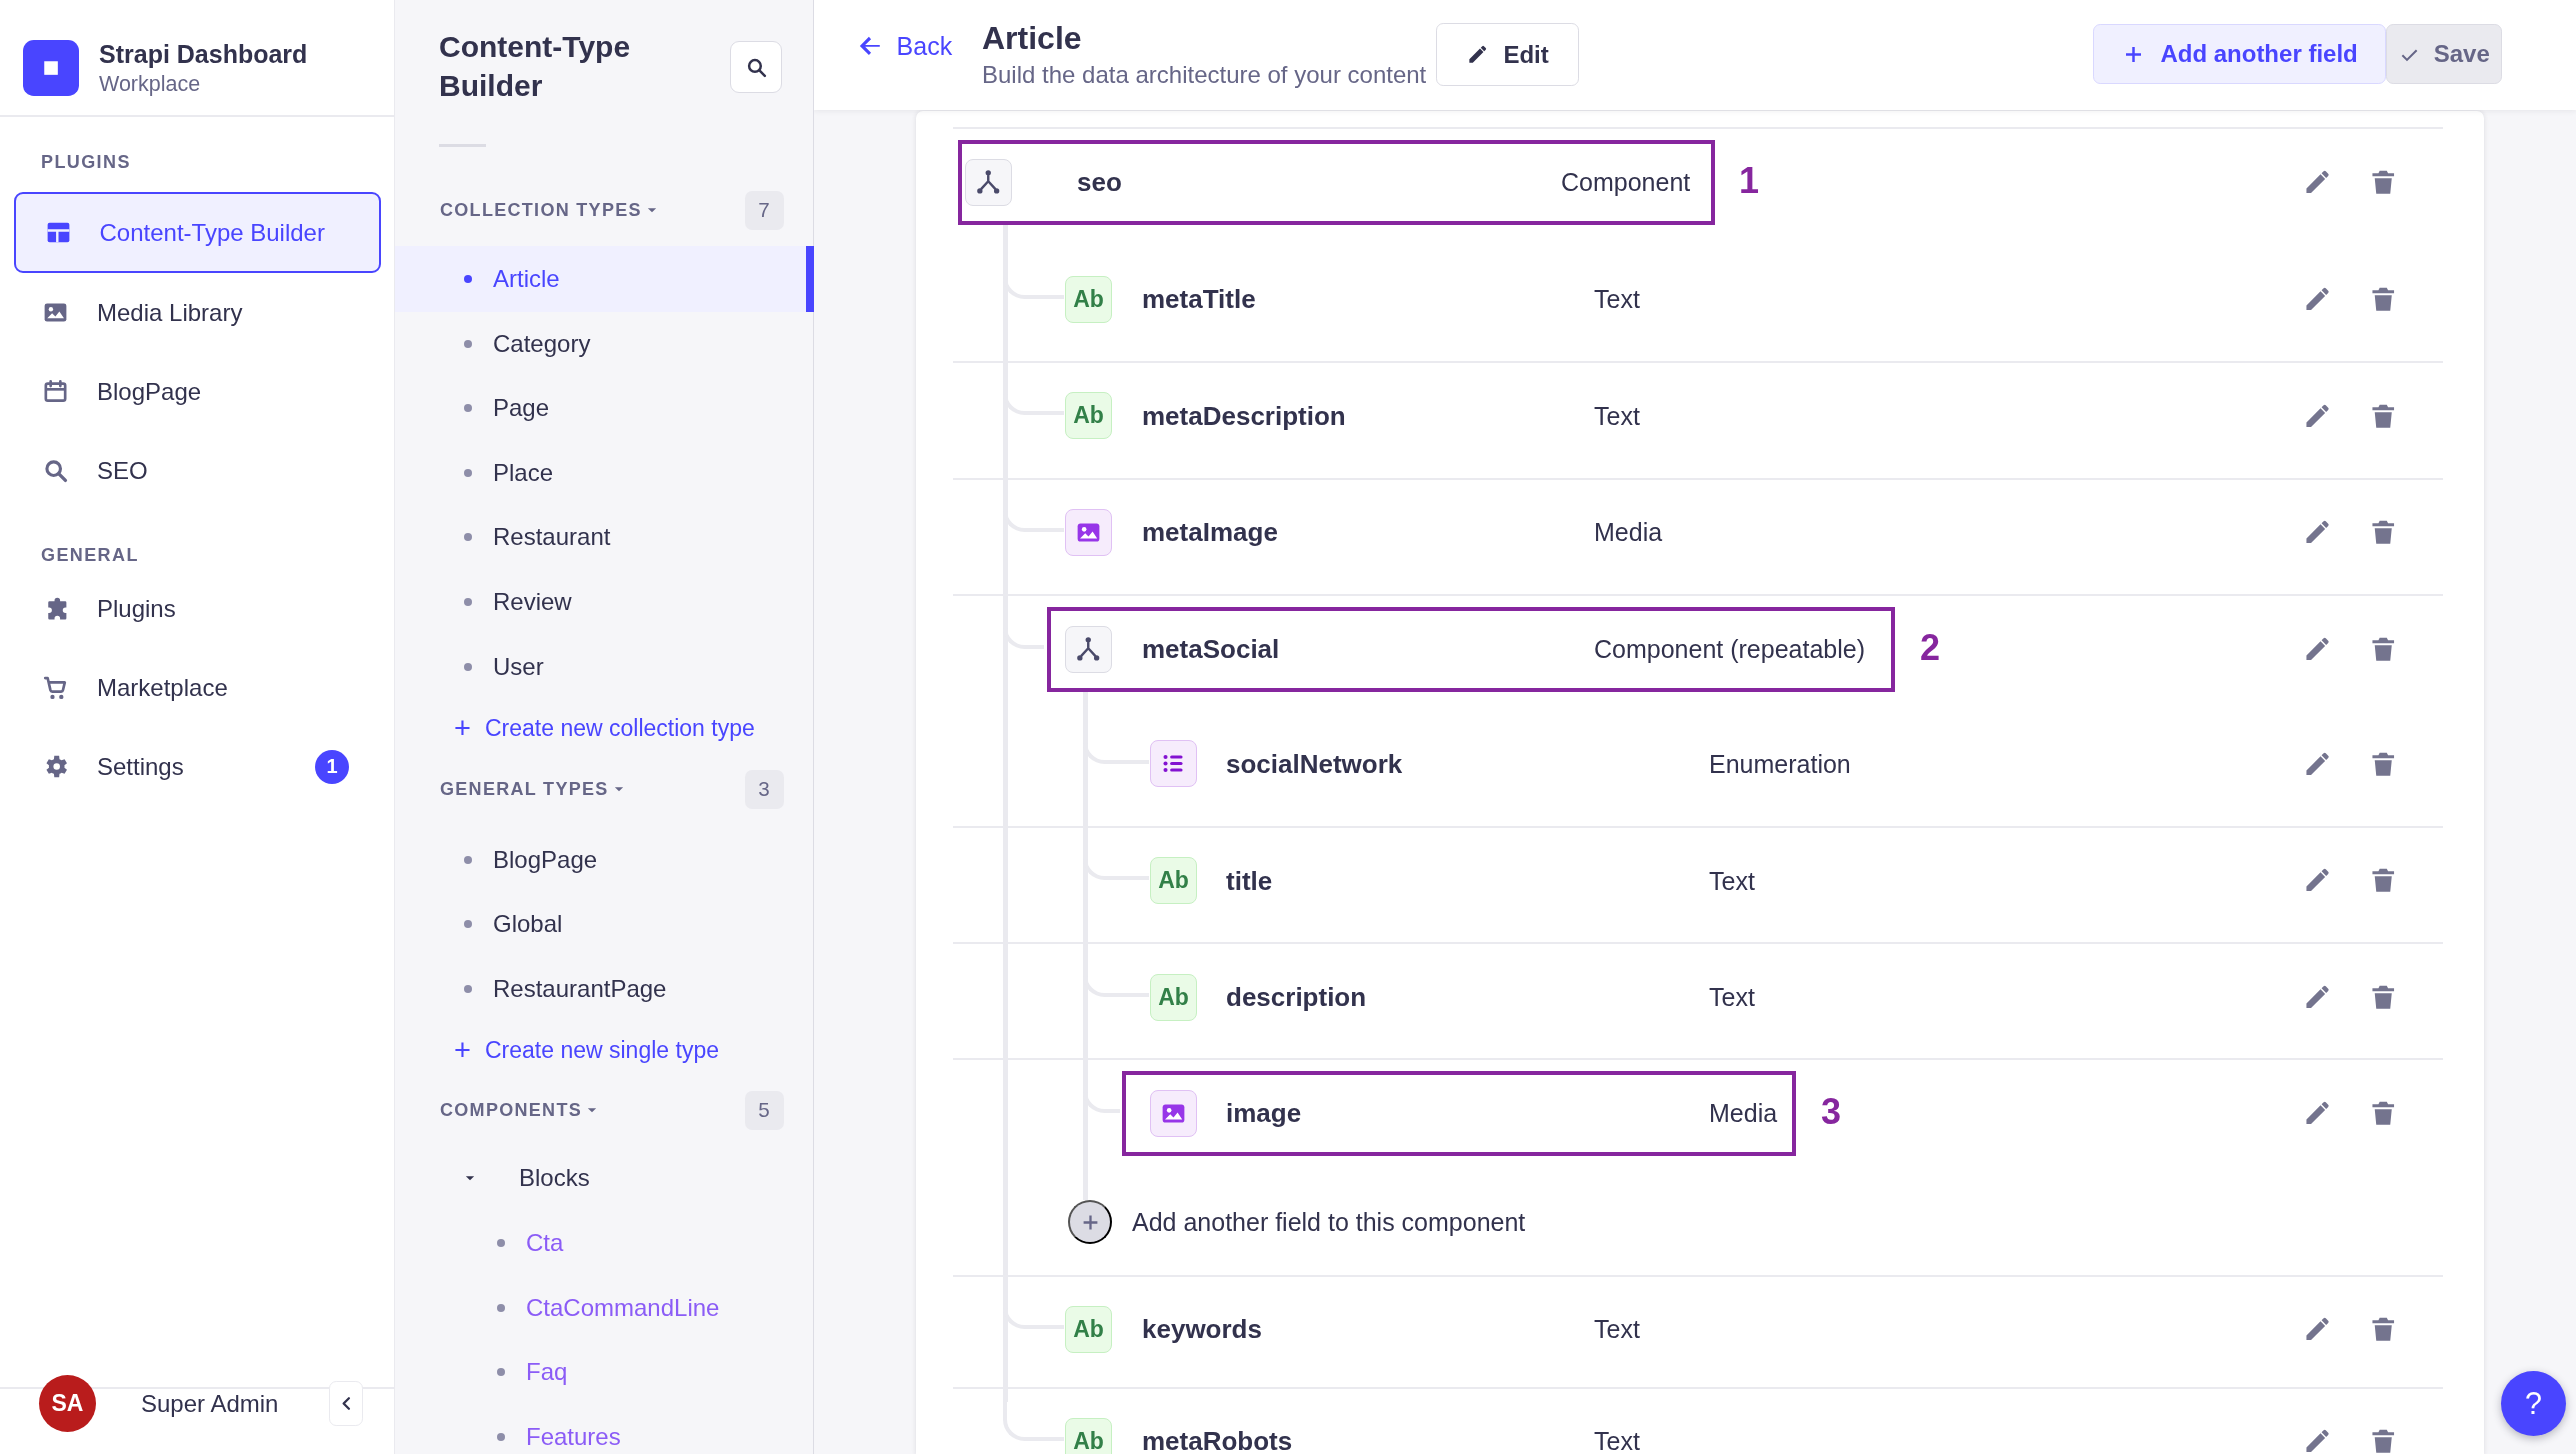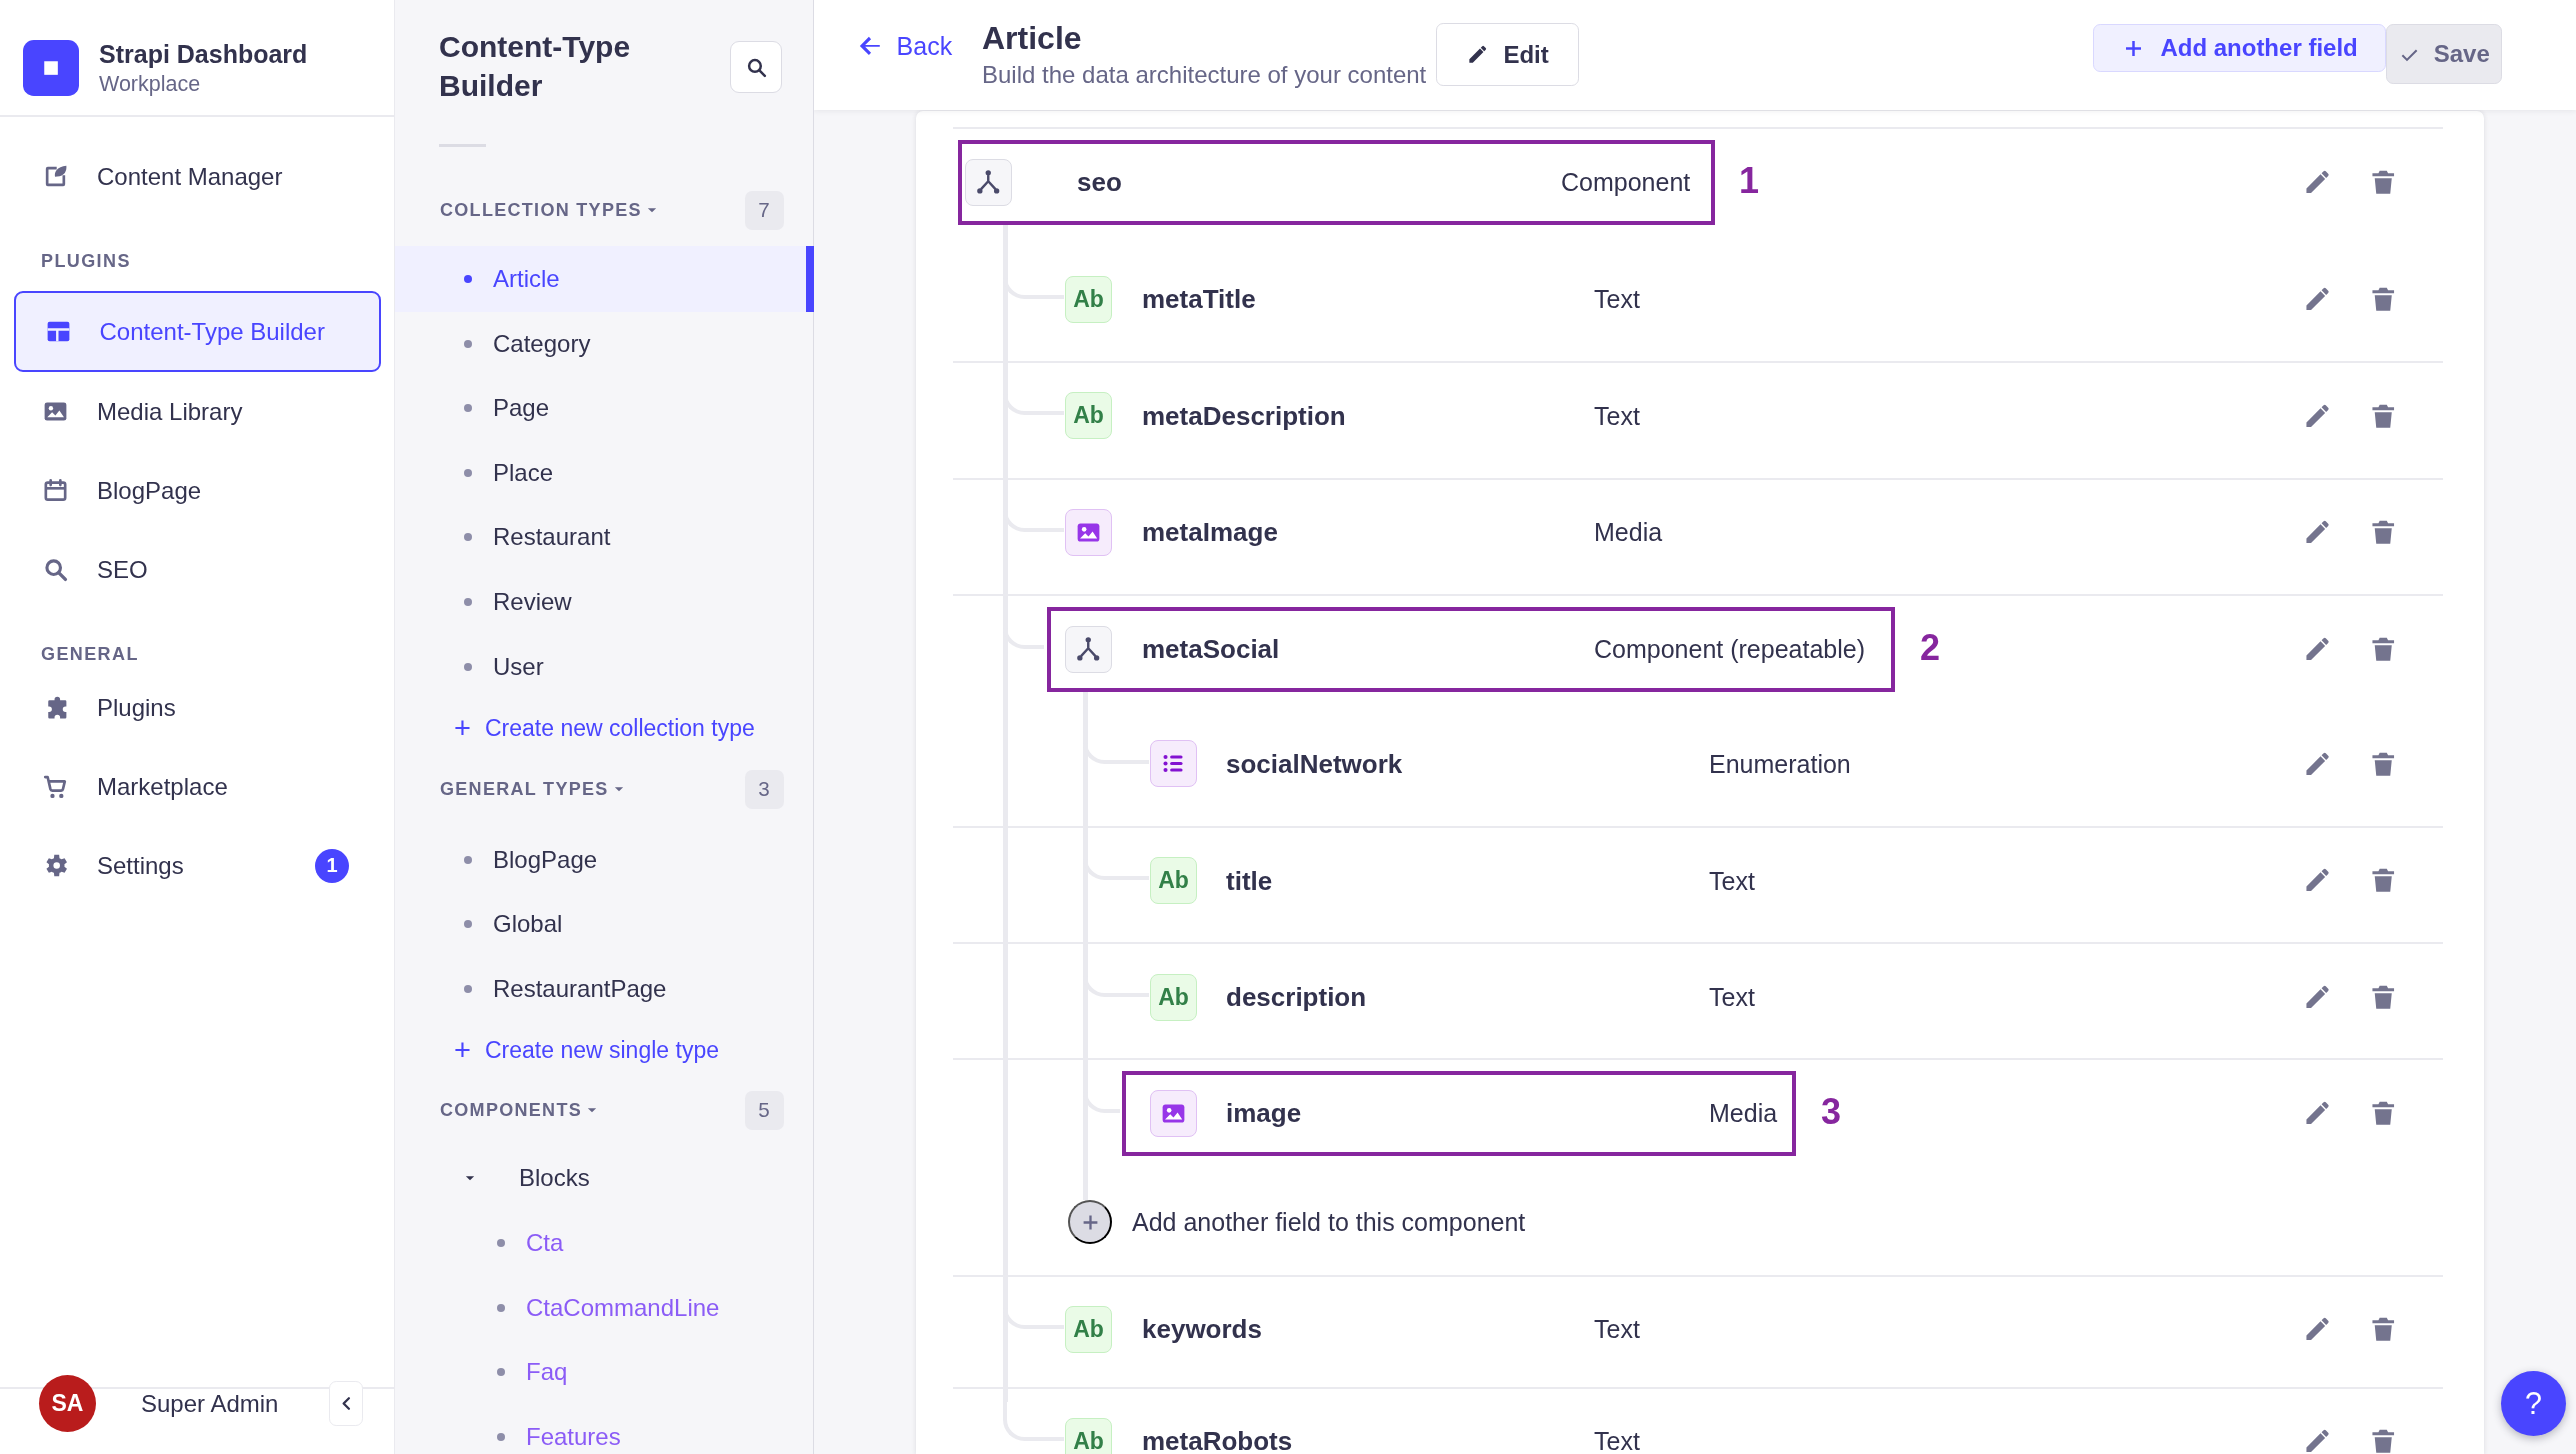--- a/index.html
+++ b/index.html
@@ -53,21 +53,21 @@
   .s2-group .gchev { position:absolute; left:66px; color:#32324d; display:flex; }
   .s2-group .glabel { position:absolute; left:124px; font-size:24px; font-weight:500; color:#32324d; }
 
   
   .main { position:absolute; left:814px; top:0; right:0; height:1454px; background:#f6f6f9; }
   .main-header { position:absolute; left:0; top:0; width:100%; height:110px; background:#fff; box-shadow:0 1.8px 5.4px rgba(33,33,52,.08); z-index:10; }
   .back-link { position:absolute; left:41px; top:32px; display:flex; align-items:center; gap:12.6px; color:#4945ff; font-size:25px; cursor:pointer; }
   .page-title { position:absolute; left:168px; top:20px; font-size:32px; font-weight:700; color:#32324d; }
   .page-subtitle { position:absolute; left:168px; top:61px; font-size:24px; color:#666687; }
   .edit-btn { position:absolute; left:622px; top:23px; height:63px; padding:0 29px; background:#fff; border:1.8px solid #dcdce4; border-radius:7.2px; display:flex; align-items:center; gap:14.4px; font-size:24px; font-weight:600; color:#32324d; cursor:pointer; }
-  .addfield-btn { position:absolute; left:1279px; top:24px; height:48px; padding:0 27px; background:#f0f0ff; border:1.8px solid #d9d8ff; border-radius:7.2px; display:flex; align-items:center; gap:14.4px; font-size:24px; font-weight:600; color:#4945ff; cursor:pointer; }
+  .addfield-btn { position:absolute; left:1279px; top:24px; height:60px; padding:0 27px; background:#f0f0ff; border:1.8px solid #d9d8ff; border-radius:7.2px; display:flex; align-items:center; gap:14.4px; font-size:24px; font-weight:600; color:#4945ff; cursor:pointer; }
   .save-btn { position:absolute; left:1572px; top:24px; width:116px; height:60px; background:#eaeaef; border:1.8px solid #dcdce4; border-radius:7.2px; display:flex; align-items:center; justify-content:center; gap:12.6px; font-size:24px; font-weight:600; color:#666687; cursor:pointer; }
 
   
   #canvas { position:absolute; left:0; top:0; width:2576px; height:1454px; z-index:5; pointer-events:none; }
   #canvas * { pointer-events:auto; }
   .card { position:absolute; left:916px; top:111px; width:1568px; height:1343px; background:#fff; border-radius:7.2px 7.2px 0 0; box-shadow:0 0.9px 5.4px rgba(33,33,52,.12); }
   .sep { position:absolute; left:953px; width:1490px; height:1.8px; background:#eaeaef; }
   .conn-v { position:absolute; width:4.5px; background:#eaeaef; }
   .conn-b { position:absolute; border-left:4.5px solid #eaeaef; border-bottom:4.5px solid #eaeaef; border-bottom-left-radius:21.5px; }
   .ficon { position:absolute; width:47px; height:47px; border-radius:8px; display:flex; align-items:center; justify-content:center; border:1.8px solid; }
@@ -98,31 +98,20 @@
             <path fill="#fff" opacity=".45" d="M7.5 16.5l9-9v9z"></path>
           </svg>
       </div>
       <div class="brand-text">
         <div class="brand-name">Strapi Dashboard</div>
         <div class="brand-sub">Workplace</div>
       </div>
     </div>
     <div class="s1-divider"></div>
     <nav class="nav">
-      <div id="nav-top">
-          <div class="nav-item">
-            <span class="nicon">
-              <svg width="29" height="29" viewBox="0 0 24 24">
-                <path fill="currentColor" d="M13 4H5.6A1.6 1.6 0 004 5.6v12.8A1.6 1.6 0 005.6 20h12.8a1.6 1.6 0 001.6-1.6V11h-2.2v6.8H6.2V6.2H13z"></path>
-                <path fill="currentColor" d="M21 3.2c-3.7.4-6.6 1.6-8.2 3.7-1.2 1.5-1.6 3.4-1.2 5.4l1.8-.2c2.9-.4 5-1.5 6.3-3.1 1.1-1.5 1.5-3.4 1.3-5.8z"></path>
-              </svg>
-            </span>
-            <span class="nlabel">Content Manager</span>
-          </div>
-        </div>
       <div id="nav-sections">
           <div class="nav-heading">PLUGINS</div>
           <div class="nav-item pill">
             <span class="nicon">
               <svg width="29" height="29" viewBox="0 0 24 24">
                 <rect x="3" y="4" width="18" height="16" rx="1.6" fill="currentColor"></rect>
                 <path d="M3 10.4h18M11 10.4V20" stroke="#f0f0ff" stroke-width="2"></path>
               </svg>
             </span>
             <span class="nlabel">Content-Type Builder</span>

